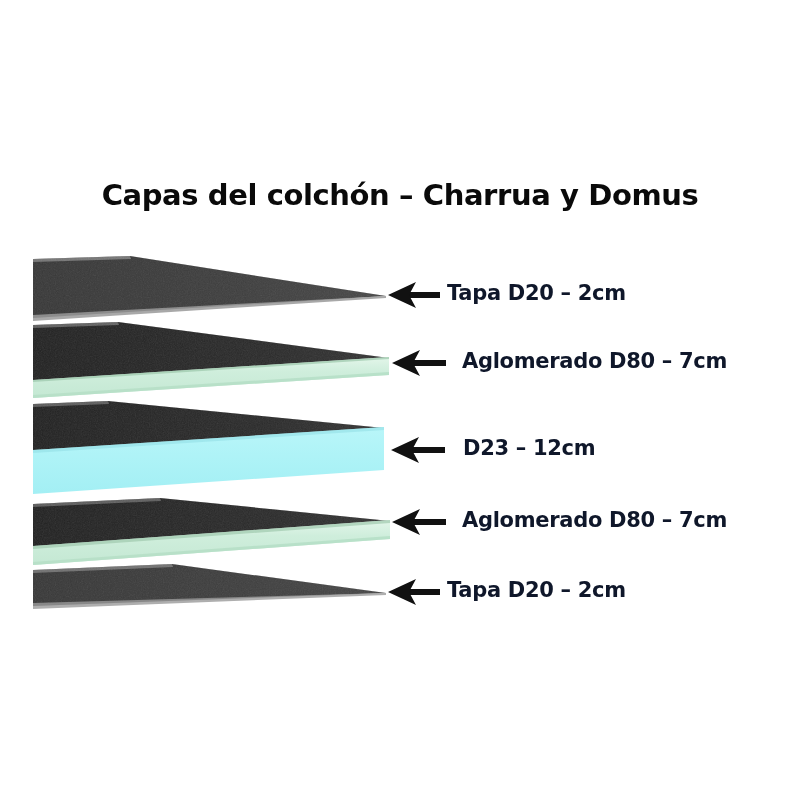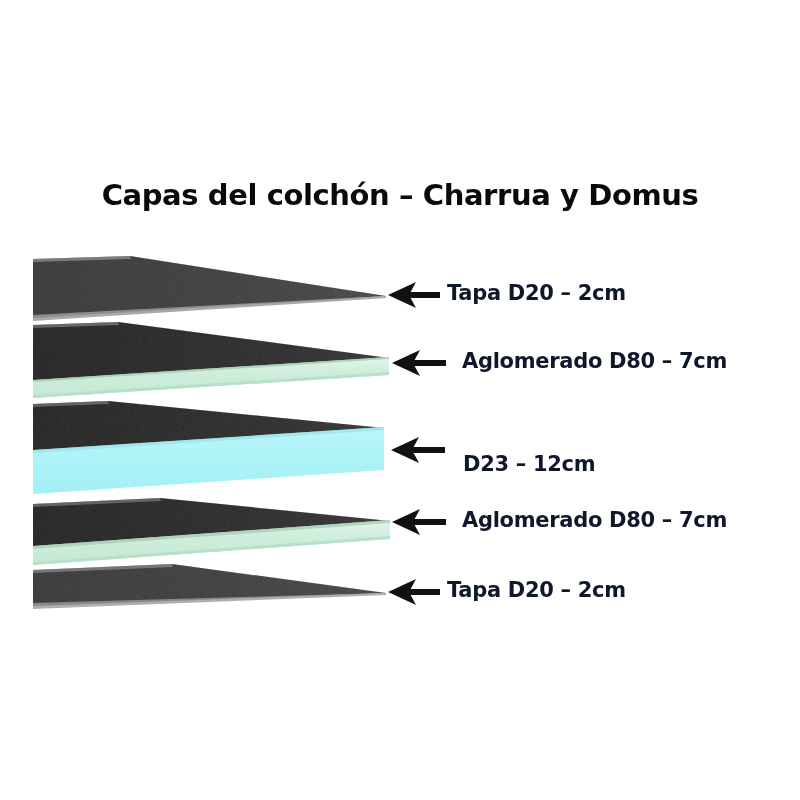--- a/index.html
+++ b/index.html
@@ -170,19 +170,19 @@
         <rect x="408" y="589" width="32" height="6" fill="#111111"></rect>
         <path d="M 388,592 L 416,579 L 409,592 L 416,605 Z" fill="#111111"></path>
       </g>
     </g>
   </svg>
 
   <div class="callout-label" style="left:447px; top:281px;">Tapa D20 – 2cm</div>
 
   <div class="callout-label" style="left:462px; top:349px;">Aglomerado D80 – 7cm</div>
 
-  <div class="callout-label" style="left:463px; top:452px;">D23 – 12cm</div>
+  <div class="callout-label" style="left:463px; top:436px;">D23 – 12cm</div>
 
   <div class="callout-label" style="left:462px; top:508px;">Aglomerado D80 – 7cm</div>
 
   <div class="callout-label" style="left:447px; top:578px;">Tapa D20 – 2cm</div>
 
 </div>
 
 </body></html>

